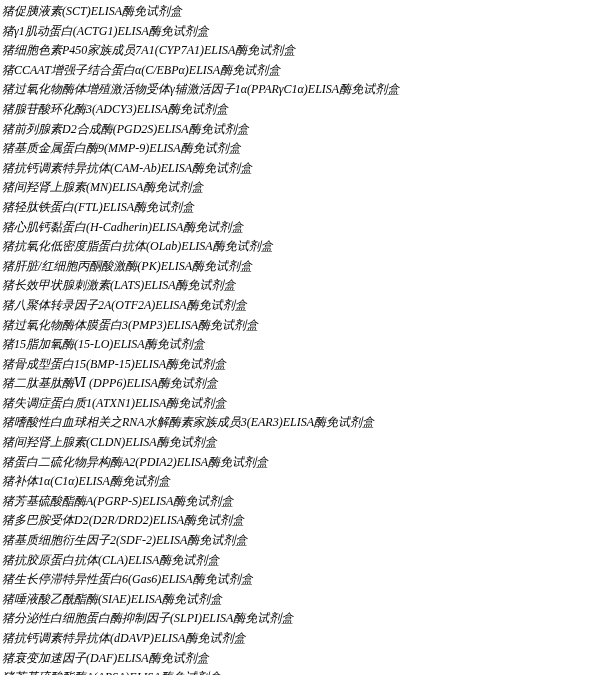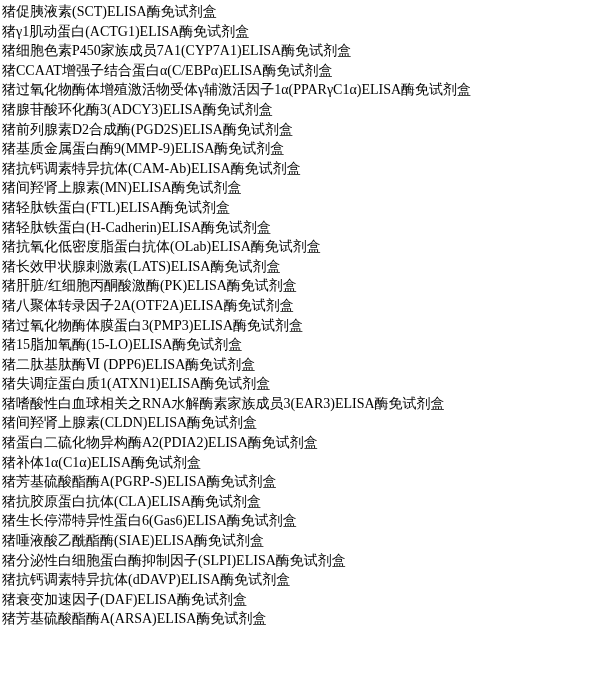--- a/index.html
+++ b/index.html
@@ -11,55 +11,59 @@
     width: 603px;
     height: 675px;
     overflow: hidden;
     font-family: "Liberation Serif", "DejaVu Serif", serif;
     color: #000000;
   }
   #list {
     padding: 2px 0 0 2px;
   }
   .item {
-    font-size: 14px;
+    font-size: 12px;
     line-height: 19.6px;
     white-space: nowrap;
     letter-spacing: 0px;
+    font-style: italic;
   }
 </style>
 </head>
 <body>
 
 <div id="list">
     <div class="item">猪促胰液素(SCT)ELISA酶免试剂盒</div>
     <div class="item">猪γ1肌动蛋白(ACTG1)ELISA酶免试剂盒</div>
     <div class="item">猪细胞色素P450家族成员7A1(CYP7A1)ELISA酶免试剂盒</div>
     <div class="item">猪CCAAT增强子结合蛋白α(C/EBPα)ELISA酶免试剂盒</div>
     <div class="item">猪过氧化物酶体增殖激活物受体γ辅激活因子1α(PPARγC1α)ELISA酶免试剂盒</div>
     <div class="item">猪腺苷酸环化酶3(ADCY3)ELISA酶免试剂盒</div>
     <div class="item">猪前列腺素D2合成酶(PGD2S)ELISA酶免试剂盒</div>
     <div class="item">猪基质金属蛋白酶9(MMP-9)ELISA酶免试剂盒</div>
     <div class="item">猪抗钙调素特异抗体(CAM-Ab)ELISA酶免试剂盒</div>
     <div class="item">猪间羟肾上腺素(MN)ELISA酶免试剂盒</div>
     <div class="item">猪轻肽铁蛋白(FTL)ELISA酶免试剂盒</div>
-    <div class="item">猪轻肽铁蛋白(H-Cadherin)ELISA酶免试剂盒</div>
+    <div class="item">猪心肌钙黏蛋白(H-Cadherin)ELISA酶免试剂盒</div>
     <div class="item">猪抗氧化低密度脂蛋白抗体(OLab)ELISA酶免试剂盒</div>
+    <div class="item">猪肝脏/红细胞丙酮酸激酶(PK)ELISA酶免试剂盒</div>
     <div class="item">猪长效甲状腺刺激素(LATS)ELISA酶免试剂盒</div>
-    <div class="item">猪肝脏/红细胞丙酮酸激酶(PK)ELISA酶免试剂盒</div>
     <div class="item">猪八聚体转录因子2A(OTF2A)ELISA酶免试剂盒</div>
     <div class="item">猪过氧化物酶体膜蛋白3(PMP3)ELISA酶免试剂盒</div>
     <div class="item">猪15脂加氧酶(15-LO)ELISA酶免试剂盒</div>
+    <div class="item">猪骨成型蛋白15(BMP-15)ELISA酶免试剂盒</div>
     <div class="item">猪二肽基肽酶Ⅵ (DPP6)ELISA酶免试剂盒</div>
     <div class="item">猪失调症蛋白质1(ATXN1)ELISA酶免试剂盒</div>
     <div class="item">猪嗜酸性白血球相关之RNA水解酶素家族成员3(EAR3)ELISA酶免试剂盒</div>
     <div class="item">猪间羟肾上腺素(CLDN)ELISA酶免试剂盒</div>
     <div class="item">猪蛋白二硫化物异构酶A2(PDIA2)ELISA酶免试剂盒</div>
     <div class="item">猪补体1α(C1α)ELISA酶免试剂盒</div>
     <div class="item">猪芳基硫酸酯酶A(PGRP-S)ELISA酶免试剂盒</div>
+    <div class="item">猪多巴胺受体D2(D2R/DRD2)ELISA酶免试剂盒</div>
+    <div class="item">猪基质细胞衍生因子2(SDF-2)ELISA酶免试剂盒</div>
     <div class="item">猪抗胶原蛋白抗体(CLA)ELISA酶免试剂盒</div>
     <div class="item">猪生长停滞特异性蛋白6(Gas6)ELISA酶免试剂盒</div>
     <div class="item">猪唾液酸乙酰酯酶(SIAE)ELISA酶免试剂盒</div>
     <div class="item">猪分泌性白细胞蛋白酶抑制因子(SLPI)ELISA酶免试剂盒</div>
     <div class="item">猪抗钙调素特异抗体(dDAVP)ELISA酶免试剂盒</div>
     <div class="item">猪衰变加速因子(DAF)ELISA酶免试剂盒</div>
     <div class="item">猪芳基硫酸酯酶A(ARSA)ELISA酶免试剂盒</div>
   </div>
 
 </body></html>

